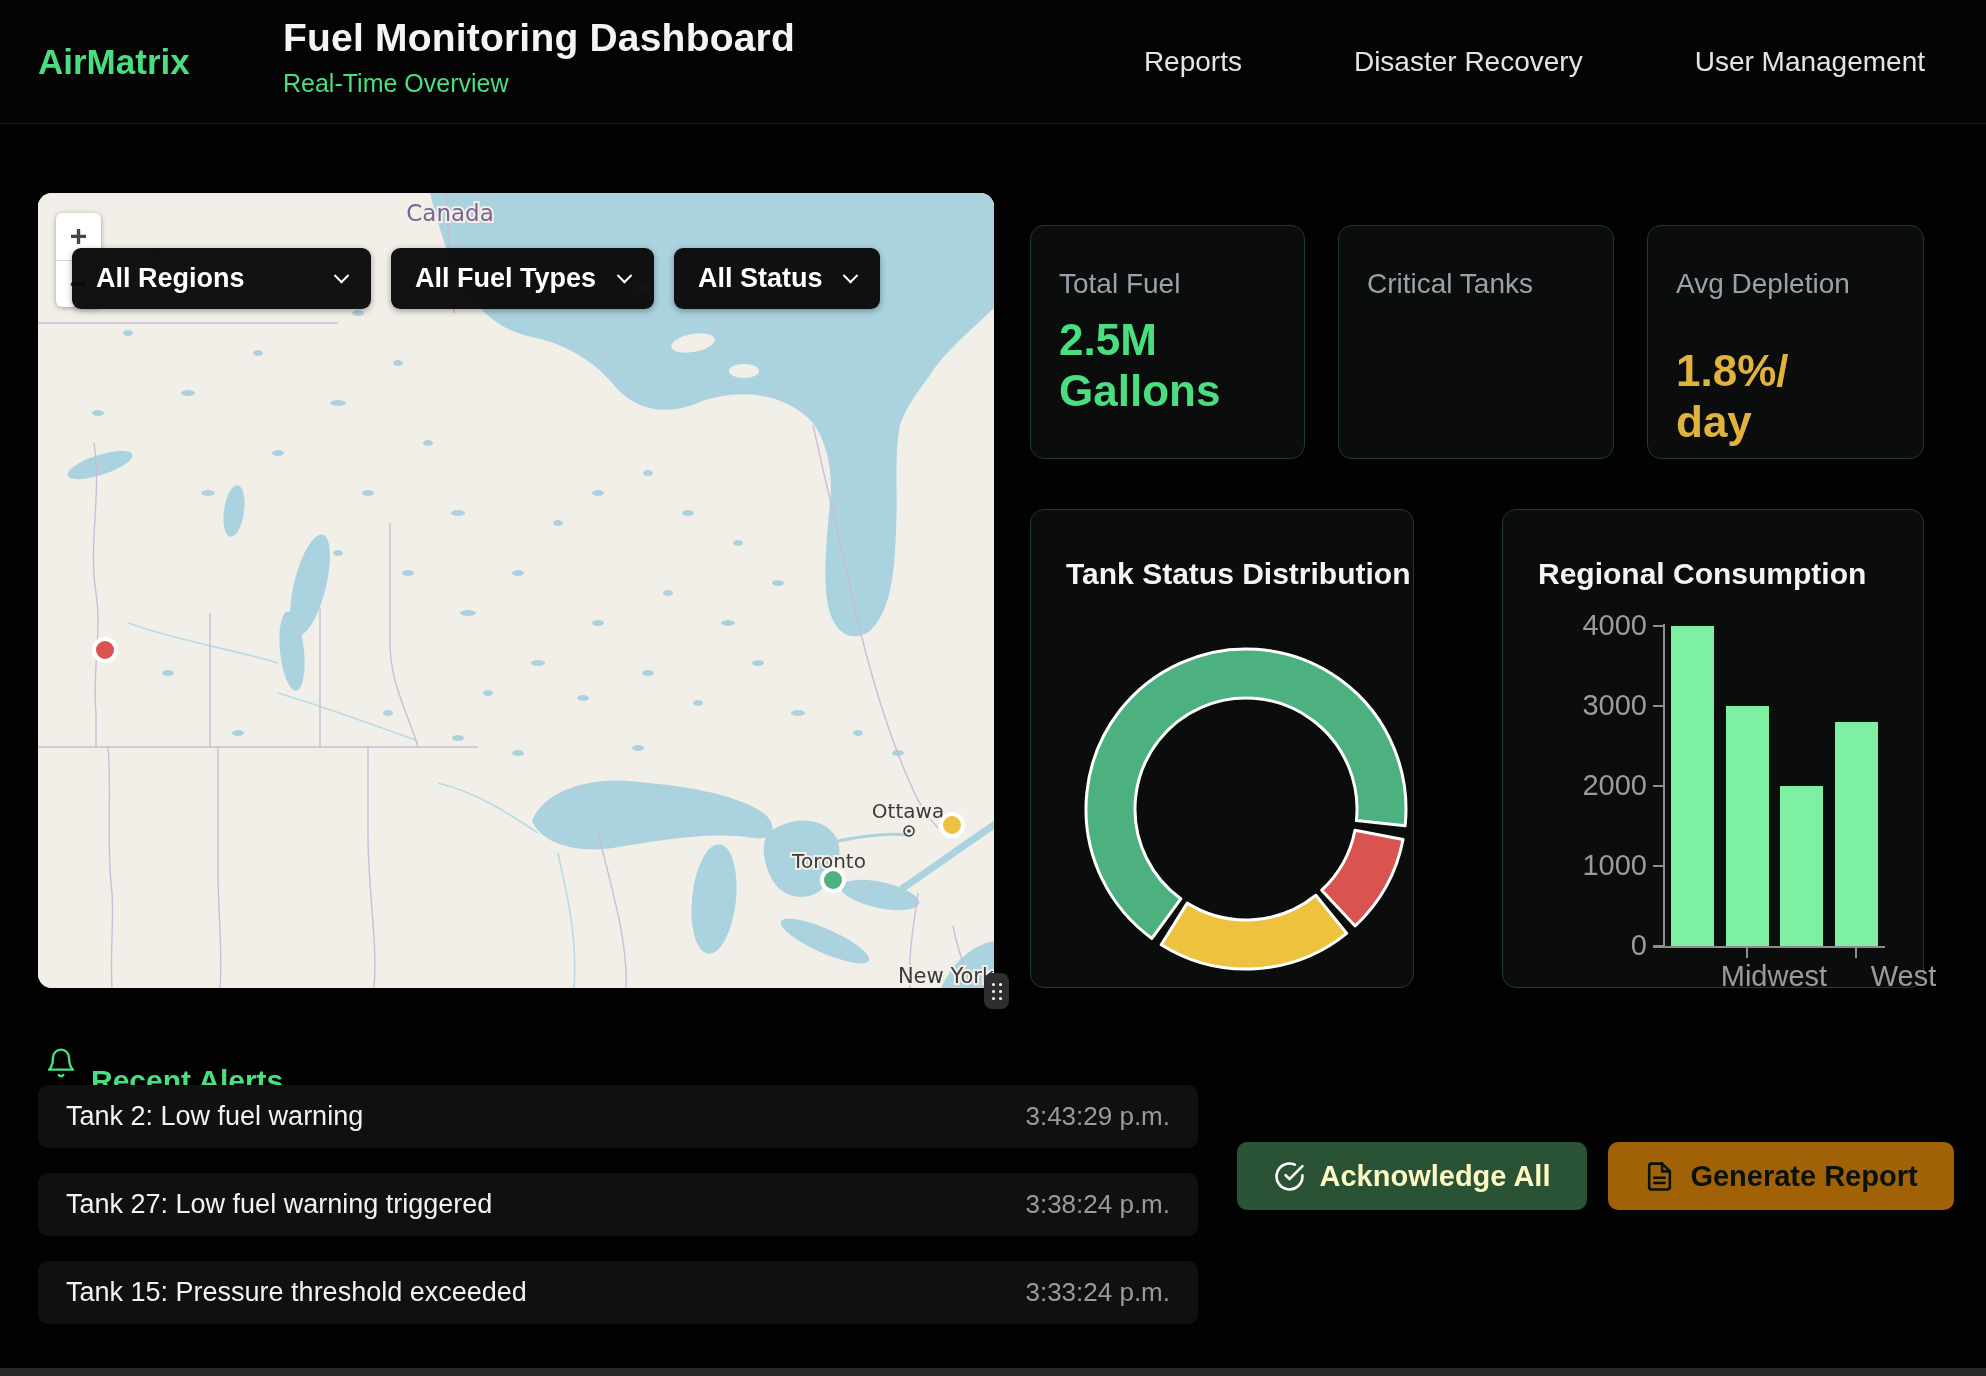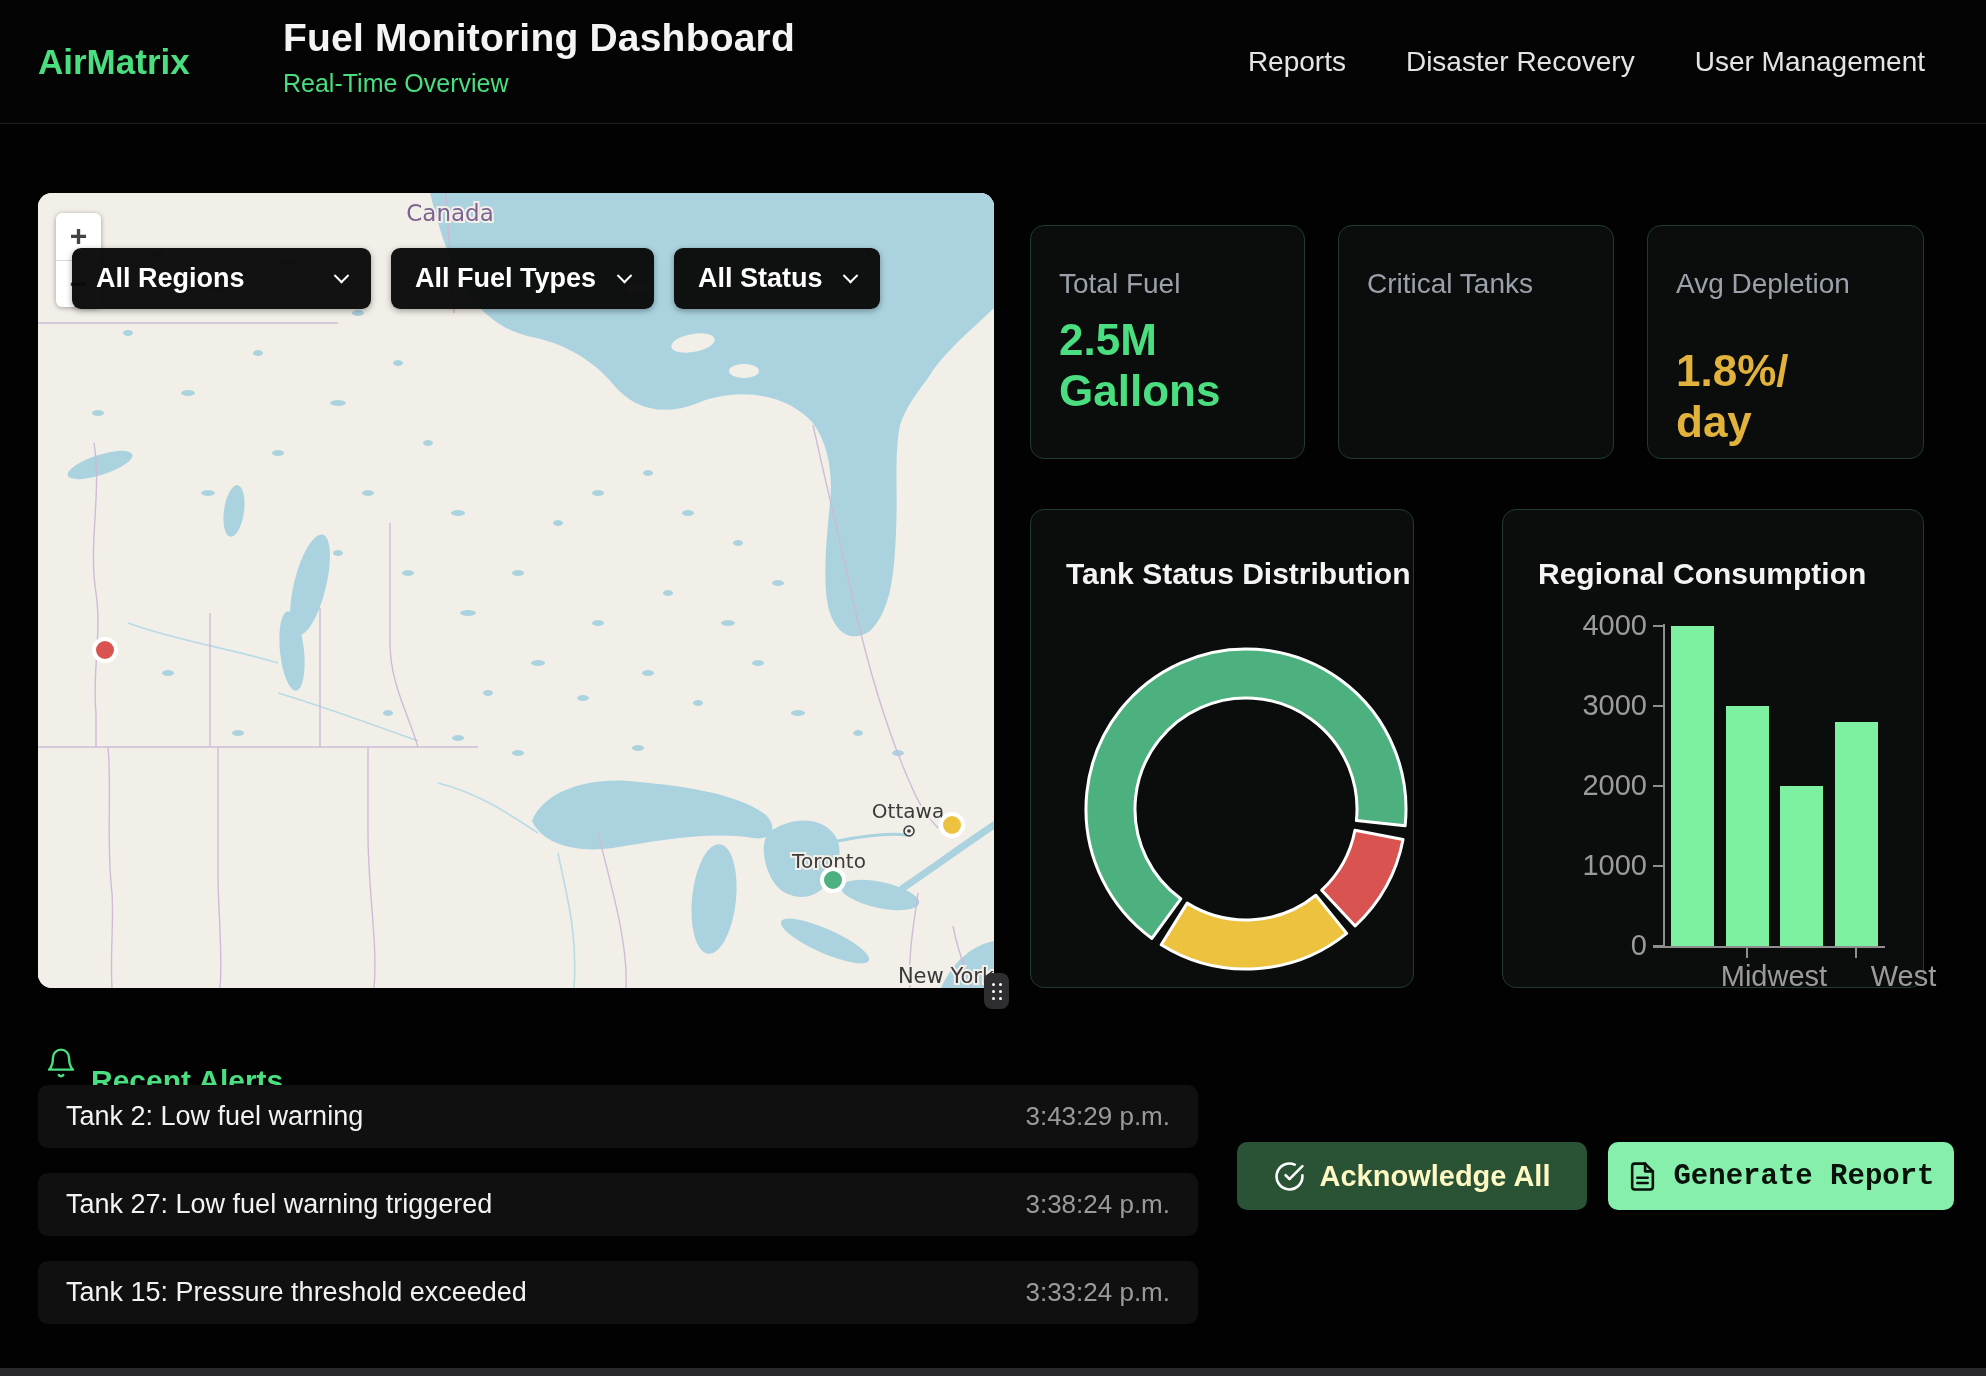--- a/index.html
+++ b/index.html
@@ -8,21 +8,21 @@
     position:relative; width:1986px; height:1376px; background:#020202;
     font-family:"Liberation Sans", sans-serif; overflow:hidden;
   }
   
   .header { position:absolute; left:0; top:0; width:1986px; height:124px;
     background:#040404; border-bottom:1px solid #1f1f1f; }
   .brand { position:absolute; left:38px; top:42px; font-size:35px; font-weight:bold; color:#4ade80; }
   .title-block { position:absolute; left:283px; top:16px; }
   .page-title { font-size:39px; font-weight:bold; color:#f4f4f5; letter-spacing:.2px; }
   .page-subtitle { margin-top:9px; font-size:25px; color:#4ade80; }
-  .nav { position:absolute; right:61px; top:0; height:124px; display:flex; align-items:center; gap:60px; }
+  .nav { position:absolute; right:61px; top:0; height:124px; display:flex; align-items:center; gap:112px; }
   .nav-item { font-size:28px; color:#e4e4e7; cursor:pointer; }
   
   .map-panel { position:absolute; left:38px; top:193px; width:956px; height:795px;
     border-radius:14px; background:#f2efe9; overflow:hidden; }
   .map-svg { position:absolute; left:0; top:0; }
   .zoom-ctl { position:absolute; left:18px; top:20px; width:45px; height:94px; background:#fff;
     border-radius:6px; box-shadow:0 1px 5px rgba(0,0,0,.35); display:flex; flex-direction:column; z-index:3; }
   .zoom-btn { flex:1; display:flex; align-items:center; justify-content:center;
     font-size:30px; font-weight:bold; color:#444; cursor:pointer; }
   .zoom-divider { height:1px; background:#d7d7d7; }
@@ -67,21 +67,21 @@
   .alert-row { position:absolute; left:38px; width:1160px; height:63px; background:#101010;
     border-radius:10px; display:flex; align-items:center; justify-content:space-between;
     padding:0 28px; cursor:pointer; }
   .alert-text { font-size:27px; color:#f2f2f2; }
   .alert-time { font-size:26px; color:#9a9a9a; }
   
   .btn { position:absolute; top:1142px; height:68px; border-radius:10px; display:flex;
     align-items:center; justify-content:center; gap:15px; cursor:pointer; border:none; }
   #ack-btn { left:1237px; width:350px; background:#2a5235; }
   #ack-btn span { color:#fef9c3; font-size:29px; font-weight:bold; }
-  #gen-btn { left:1608px; width:346px; background:#86efac;font-family:Liberation Mono, monospace; }
+  #gen-btn { left:1608px; width:346px; background:#a16207; }
   #gen-btn span { color:#08120a; font-size:29px; font-weight:bold; }
   .bottom-bar { position:absolute; left:0; top:1368px; width:1986px; height:8px; background:#28282a; }
   .maplabel { font-family:"DejaVu Sans", sans-serif; paint-order:stroke; stroke:#f2efe9; stroke-width:4px; }
 </style>
 </head>
 <body>
 
 <div id="app">
 
   <div class="header">

